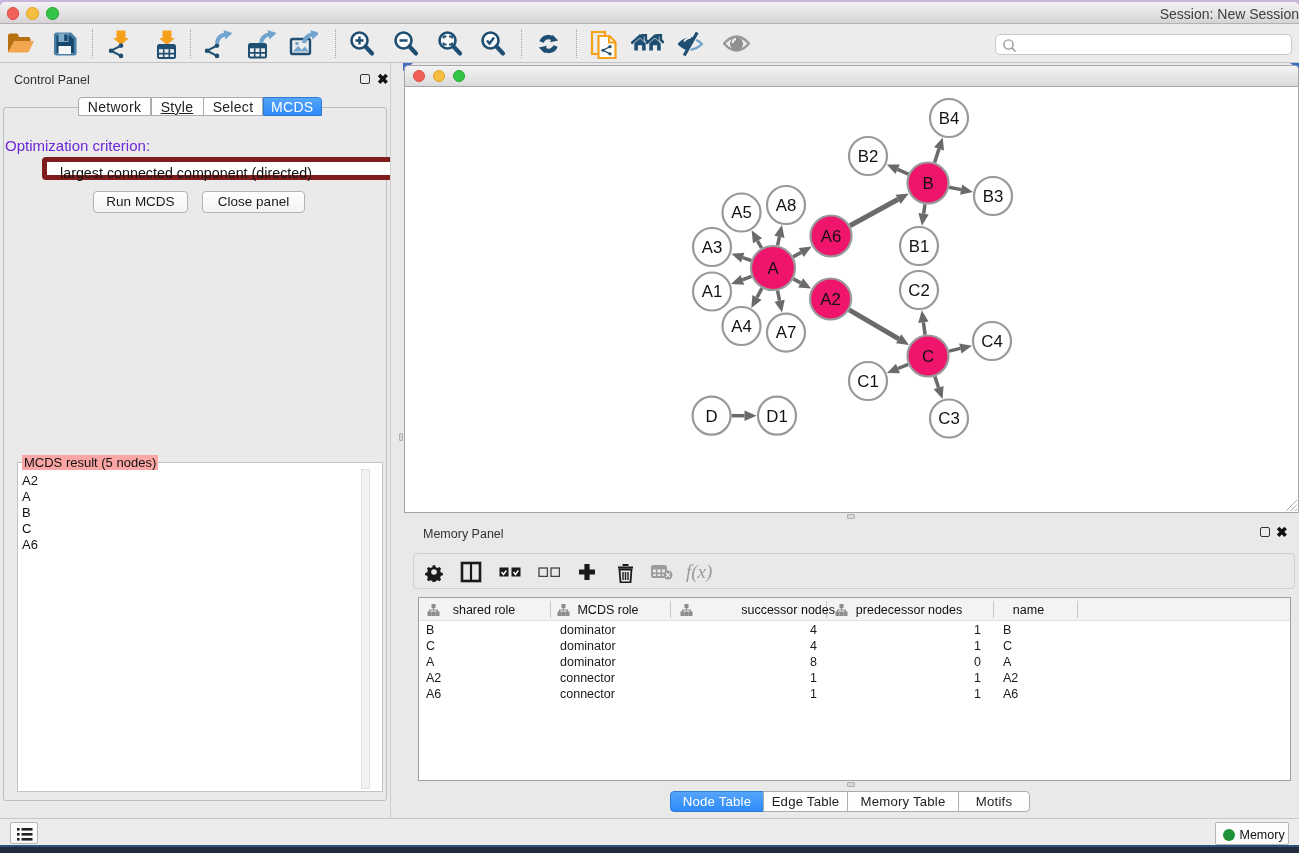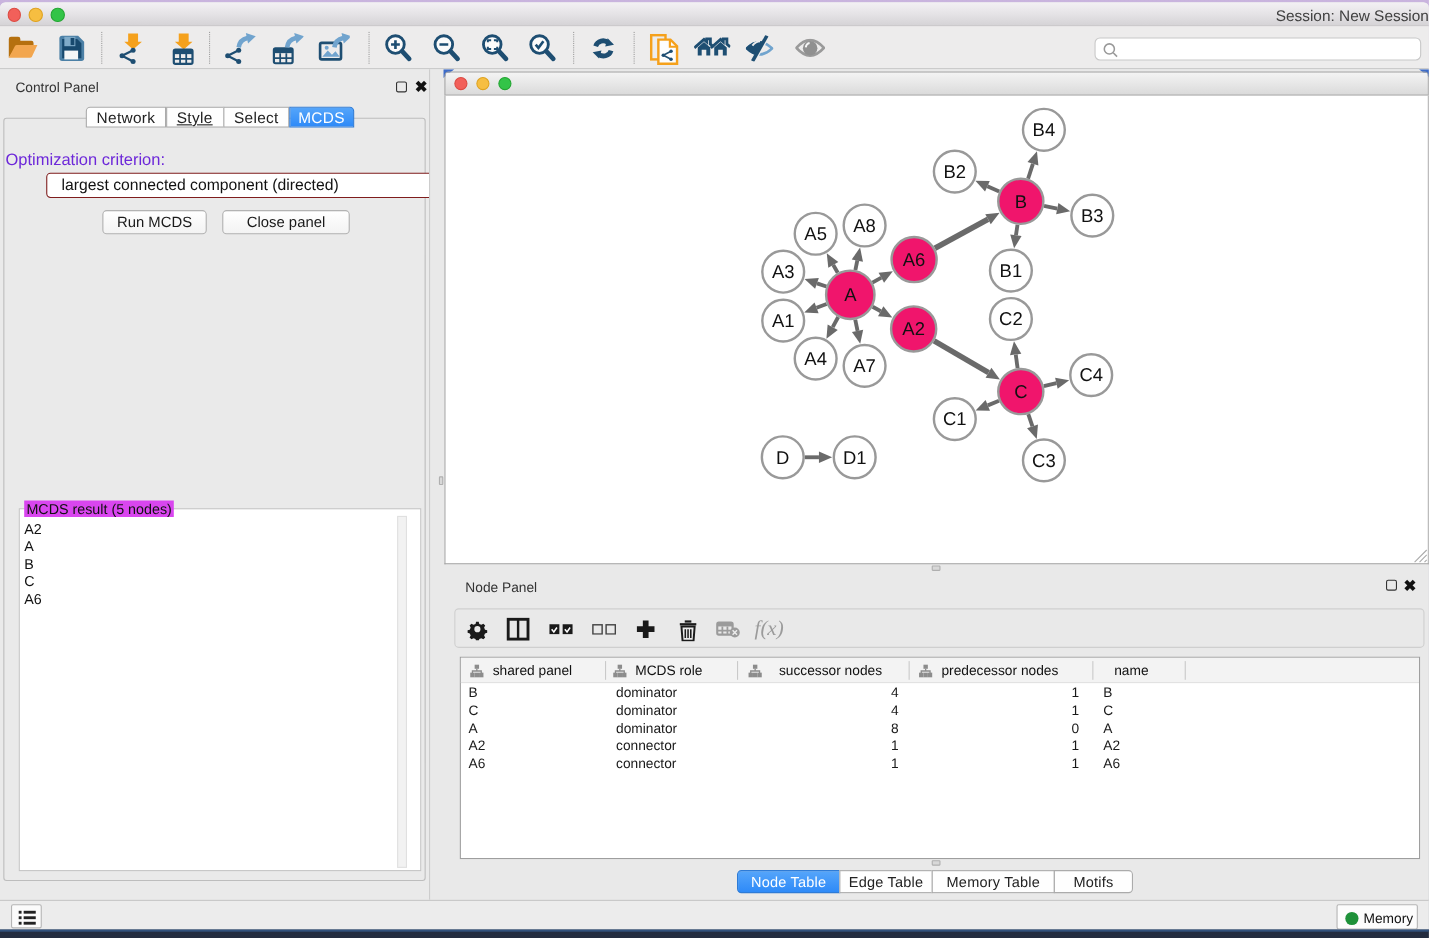--- a/index.html
+++ b/index.html
@@ -158,33 +158,33 @@
     <div style="position:absolute;left:0;top:61px;width:390px;height:755px;background:#EAEAEA"></div>
     <div class="cp-title" style="top:71px">Control Panel</div>
     <div class="floaticon" style="left:360px;top:72px"></div>
     <div class="xicon" style="left:377px;top:72px">✖</div>
     <div style="position:absolute;left:3px;top:105px;width:384px;height:694px;border:1px solid #BDBDBD;border-radius:3px;background:#EAEAEA"></div>
     <div class="tab" style="left:78px;top:95px;width:73px;height:19px;line-height:18px;border-radius:4px 0 0 0;">Network</div>
     <div class="tab" style="left:150.5px;top:95px;width:53px;height:19px;line-height:18px;text-decoration:underline;">Style</div>
     <div class="tab" style="left:203px;top:95px;width:60px;height:19px;line-height:18px;text-align:center;">Select</div>
     <div class="tab bluetab" style="left:262.5px;top:95px;width:59.5px;height:19px;line-height:18px;border-radius:0 4px 0 0;">MCDS</div>
     <div style="position:absolute;left:5px;top:134.5px;width:390px;text-align:left;font-size:15px;color:#6d28d9">Optimization criterion:</div>
-    <div style="position:absolute;left:42px;top:155px;width:376px;height:23px;background:#FFF;border:1px solid #7f1d1d;border-radius:4px">
+    <div style="position:absolute;left:42px;top:155px;width:376px;height:23px;background:#FFF;border:5px solid #7f1d1d;border-radius:4px">
       <div style="position:absolute;left:13px;top:2.5px;font-size:14.3px;color:#111">largest connected component (directed)</div>
       <div style="position:absolute;right:-1px;top:-1px;width:19px;height:23px;border-radius:0 4px 4px 0;background:linear-gradient(180deg,#5AA9FA 0,#2377F4 100%);border:1px solid #2E7BD6"><svg width="17" height="21">
           <path d="M5 8.2 l3.5 -4 3.5 4" fill="none" stroke="#FFF" stroke-width="2"></path>
           <path d="M5 12.8 l3.5 4 3.5 -4" fill="none" stroke="#FFF" stroke-width="2"></path>
         </svg></div>
     </div>
     <div class="btn" style="left:93px;top:189px;width:95px">Run MCDS</div>
-    <div class="btn" style="left:202px;top:189px;width:116px">Close panel</div>
+    <div class="btn" style="left:202px;top:189px;width:103px">Close panel</div>
     <div style="position:absolute;left:17px;top:460px;width:366px;height:330px;border:1px solid #C3C3C3;background:#FFF">
       <div style="position:absolute;right:12px;top:6px;width:9px;height:320px;background:#F2F2F2;border:1px solid #E0E0E0"></div>
     </div>
-    <div style="position:absolute;left:22px;top:453px;font-size:13px;color:#111;background:#d946ef;padding:0 2px">MCDS result (5 nodes)</div>
+    <div style="position:absolute;left:22px;top:453px;font-size:13px;color:#111;background:#fca5a5;padding:0 2px">MCDS result (5 nodes)</div>
     <div style="position:absolute;left:22px;top:471px;font-size:13px;color:#111;line-height:16px">A2<br>A<br>B<br>C<br>A6</div>
     <div style="position:absolute;left:390px;top:61px;width:909px;height:755px;background:#E9E9E9"></div>
     <div style="position:absolute;left:390px;top:61px;width:1px;height:755px;background:#CDCDCD"></div>
     <div style="position:absolute;left:398.5px;top:430.5px;width:4px;height:8px;background:#D8D8D8;border:1px solid #AFAFAF;border-radius:1px"></div>
     <div style="position:absolute;left:404px;top:63px;width:895px;height:448px">
       <svg width="10" height="10" style="position:absolute;left:-1px;top:-2px">
         <path d="M0 0 L10 0 L0 8 z" fill="#3E6CC8"></path>
       </svg>
       <svg width="10" height="10" style="position:absolute;right:-1px;top:-2px">
         <path d="M0 0 L10 0 L10 8 z" fill="#3E6CC8"></path>
@@ -275,21 +275,21 @@
         <circle cx="306.6" cy="329.7" r="19" fill="#FFFFFF" stroke="#999999" stroke-width="2.2"></circle>
         <text x="306.6" y="335.5" text-anchor="middle" font-size="16.8" fill="#111" font-family="Liberation Sans, sans-serif">D</text>
         <circle cx="372.0" cy="329.7" r="19" fill="#FFFFFF" stroke="#999999" stroke-width="2.2"></circle>
         <text x="372.0" y="335.5" text-anchor="middle" font-size="16.8" fill="#111" font-family="Liberation Sans, sans-serif">D1</text>
       </svg>
       <svg width="14" height="14" style="position:absolute;right:1px;bottom:1px">
         <path d="M13 2 L2 13 M13 6.5 L6.5 13 M13 11 L11 13" stroke="#AAA" stroke-width="1"></path>
       </svg>
     </div>
     <div style="position:absolute;left:847px;top:511.5px;width:8px;height:5px;background:#D8D8D8;border:1px solid #AFAFAF;border-radius:1px"></div>
-    <div class="cp-title" style="left:423px;top:525px">Node Panel</div>
+    <div class="cp-title" style="left:423px;top:525px">Memory Panel</div>
     <div class="floaticon" style="left:1259.5px;top:525px"></div>
     <div class="xicon" style="left:1276px;top:525px">✖</div>
     <div style="position:absolute;left:412.5px;top:550.5px;width:882px;height:36.5px;background:#E9E9E9;border:1px solid #CFCFCF;border-radius:4px"></div>
     <svg style="position:absolute;left:424.0px;top:560.0px" width="20" height="20" viewBox="0 0 20 20">
       <path d="M10 3.2 l1.2 0 .5 2 1.9.8 1.8-1 1.7 1.7 -1 1.8 .8 1.9 2 .5 0 2.4 -2 .5 -.8 1.9 1 1.8 -1.7 1.7 -1.8-1 -1.9.8 -.5 2 -2.4 0 -.5-2 -1.9-.8 -1.8 1 -1.7-1.7 1-1.8 -.8-1.9 -2-.5 0-2.4 2-.5 .8-1.9 -1-1.8 1.7-1.7 1.8 1 1.9-.8 .5-2 z M10 7.2 a2.8 2.8 0 1 0 0 5.6 a2.8 2.8 0 1 0 0 -5.6" fill="#1A1A1A" fill-rule="evenodd"></path>
     </svg>
     <svg style="position:absolute;left:460.0px;top:559.0px" width="22" height="22" viewBox="0 0 22 22">
       <rect x="2" y="2" width="18" height="18" fill="none" stroke="#1A1A1A" stroke-width="2.6"></rect>
       <line x1="11" y1="2" x2="11" y2="20" stroke="#1A1A1A" stroke-width="2.2"></line>
     </svg>
@@ -323,23 +323,23 @@
     </svg>
     <div style="position:absolute;left:686px;top:559px;font-family:'Liberation Serif',serif;font-style:italic;font-size:19px;color:#9B9B9B">f(x)</div>
     <div style="position:absolute;left:417.5px;top:595px;width:873px;height:184px;background:#FFF;border:1px solid #9E9E9E">
       <div style="position:absolute;left:0;top:0;width:100%;height:23px;background:#F3F3F3;border-bottom:1px solid #E2E2E2"></div>
       <div style="position:absolute;left:131.0px;top:3px;width:1px;height:17px;background:#C9C9C9"></div>
       <div style="position:absolute;left:251.5px;top:3px;width:1px;height:17px;background:#C9C9C9"></div>
       <div style="position:absolute;left:407.5px;top:3px;width:1px;height:17px;background:#C9C9C9"></div>
       <div style="position:absolute;left:574.5px;top:3px;width:1px;height:17px;background:#C9C9C9"></div>
       <div style="position:absolute;left:658.5px;top:3px;width:1px;height:17px;background:#C9C9C9"></div>
     </div>
-    <div style="position:absolute;left:404px;top:601px;width:160px;text-align:center;font-size:12.5px;color:#111">shared panel</div>
+    <div style="position:absolute;left:404px;top:601px;width:160px;text-align:center;font-size:12.5px;color:#111">shared role</div>
     <div style="position:absolute;left:528px;top:601px;width:160px;text-align:center;font-size:12.5px;color:#111">MCDS role</div>
-    <div style="position:absolute;left:675px;top:601px;width:160px;text-align:center;font-size:12.5px;color:#111">successor nodes</div>
+    <div style="position:absolute;left:675px;top:601px;width:160px;text-align:right;font-size:12.5px;color:#111">successor nodes</div>
     <div style="position:absolute;left:829px;top:601px;width:160px;text-align:center;font-size:12.5px;color:#111">predecessor nodes</div>
     <div style="position:absolute;left:948.5px;top:601px;width:160px;text-align:center;font-size:12.5px;color:#111">name</div>
     <svg style="position:absolute;left:427px;top:601.5px" width="13" height="12">
       <rect x="4.5" y="0" width="4" height="4" fill="#8C8C8C"></rect>
       <path d="M6.5 4 v2 M2.5 8.5 v-2.5 h8 v2.5" fill="none" stroke="#8C8C8C" stroke-width="1.2"></path>
       <rect x="0.5" y="7.5" width="4" height="4.5" fill="#8C8C8C"></rect>
       <rect x="8.5" y="7.5" width="4" height="4.5" fill="#8C8C8C"></rect>
       <rect x="4.5" y="7.5" width="4" height="4.5" fill="#8C8C8C"></rect>
     </svg>
     <svg style="position:absolute;left:557px;top:601.5px" width="13" height="12">

